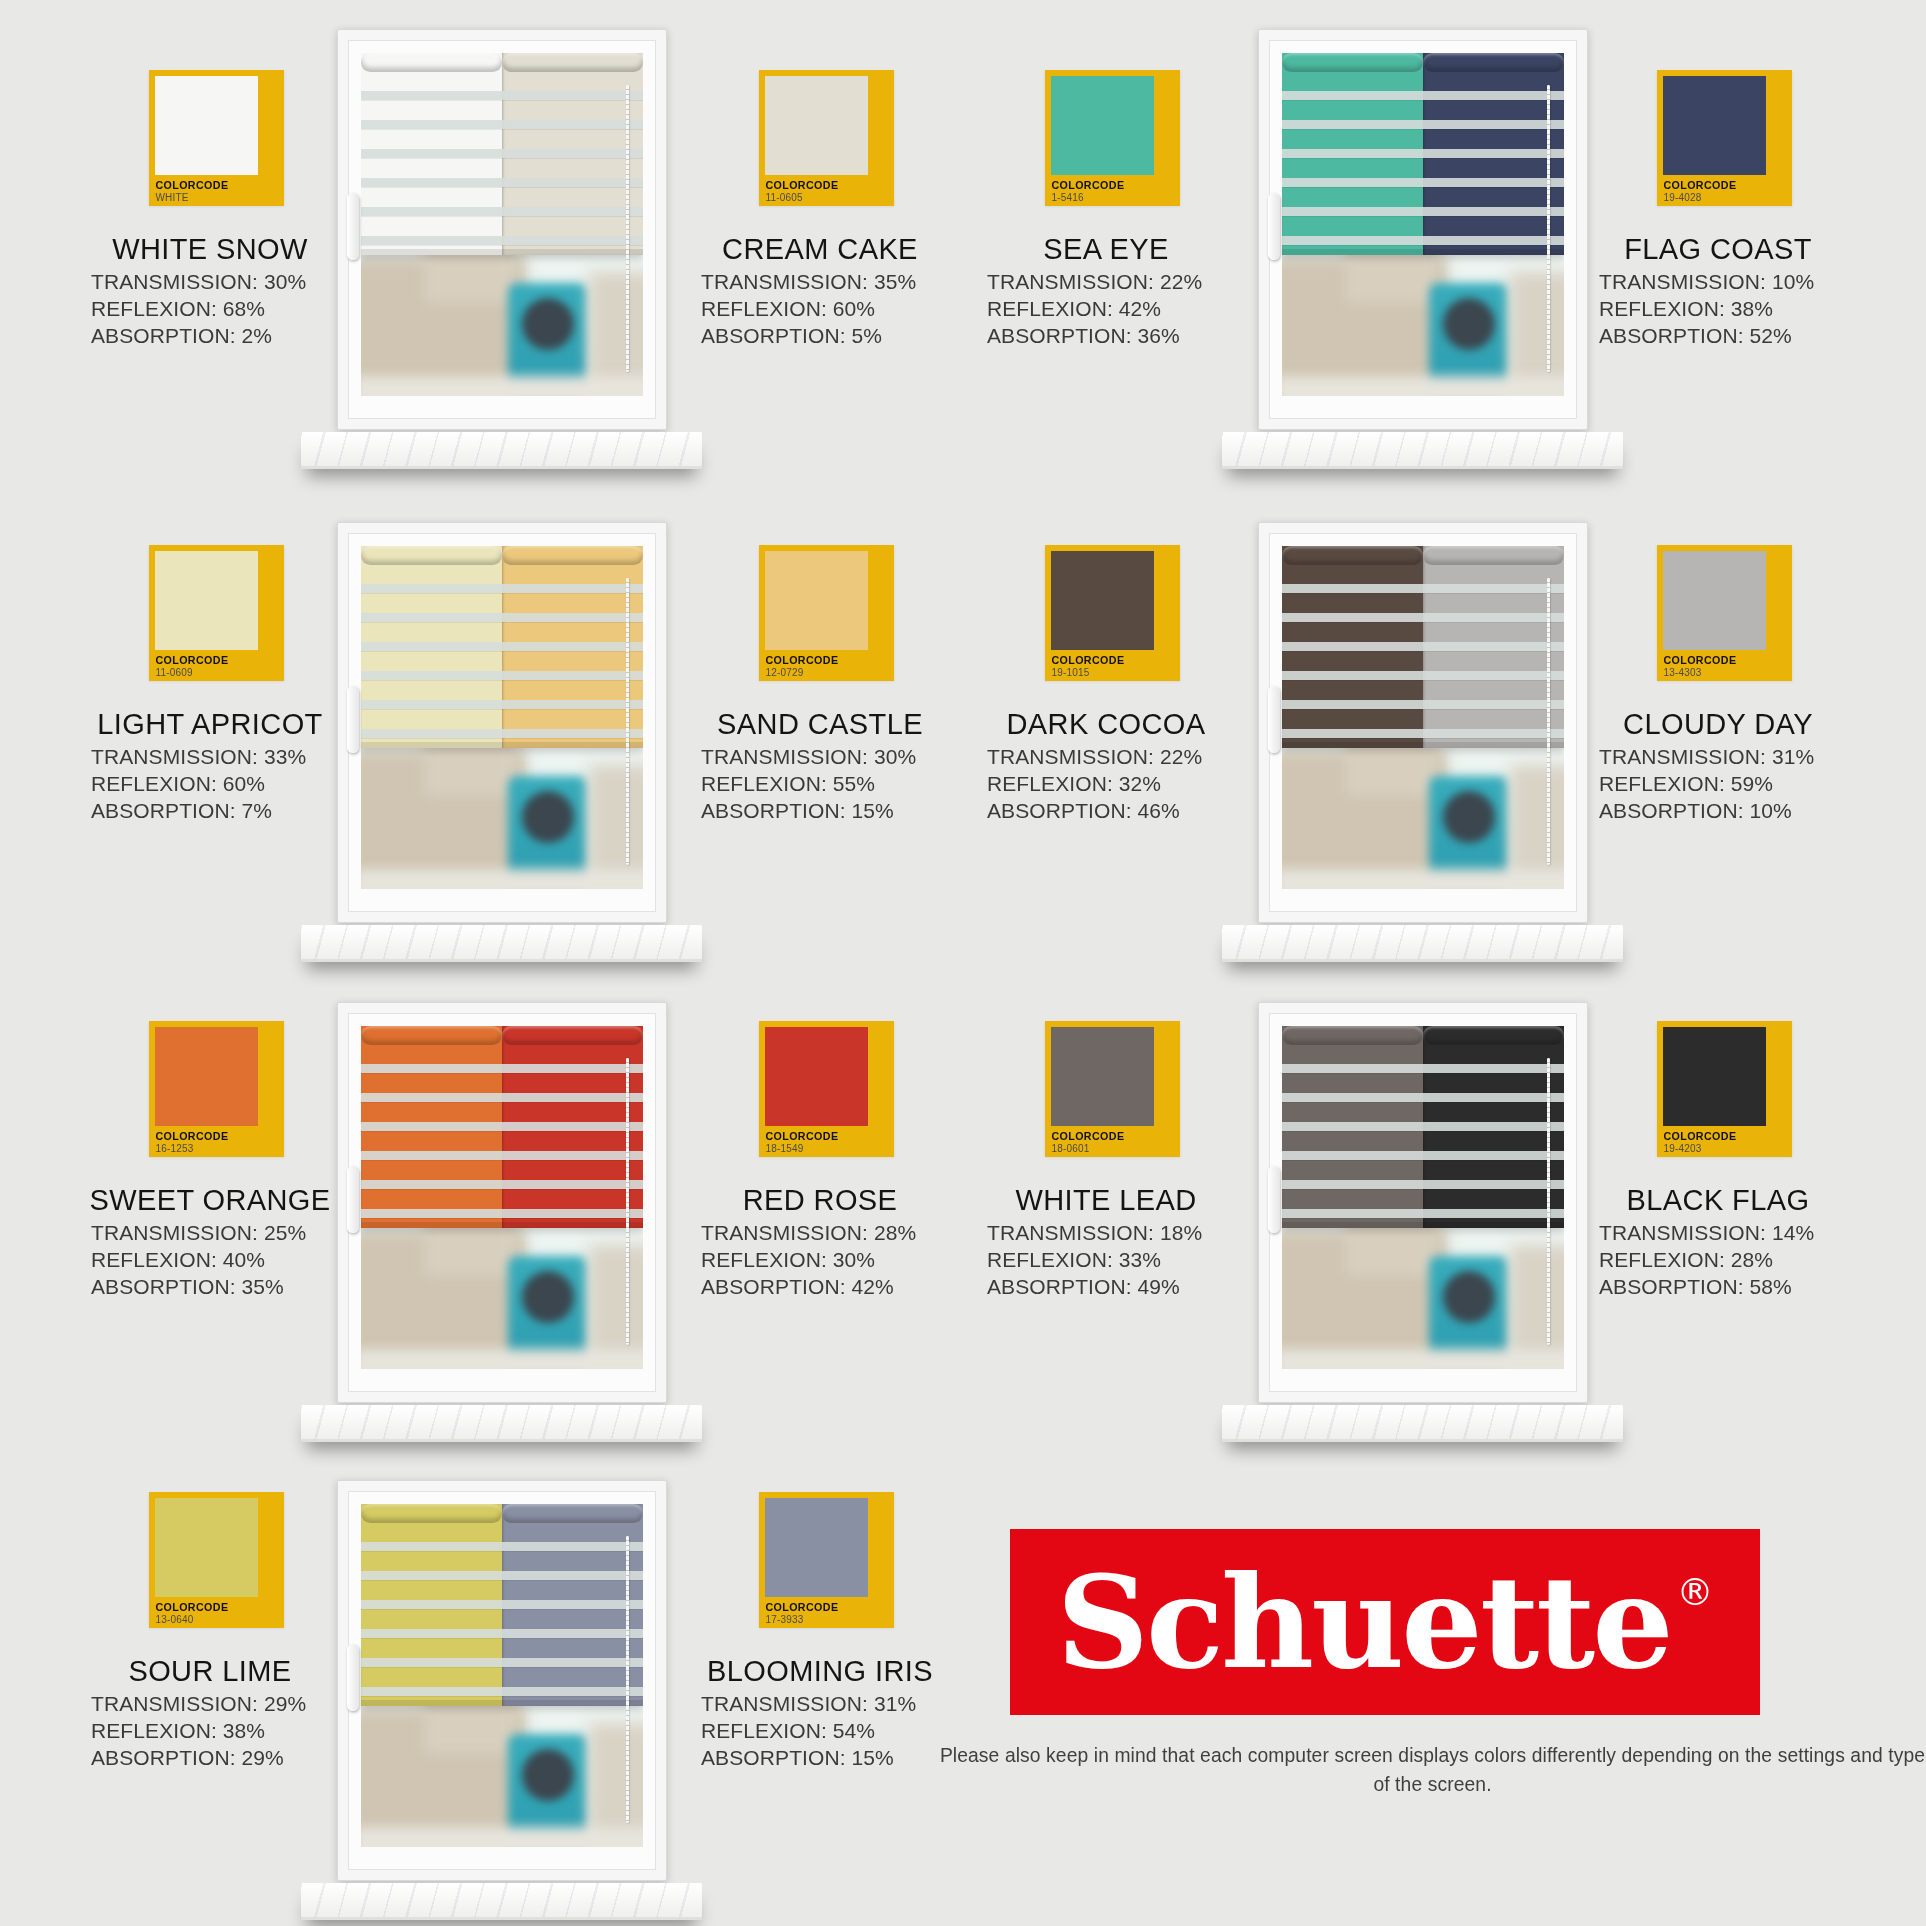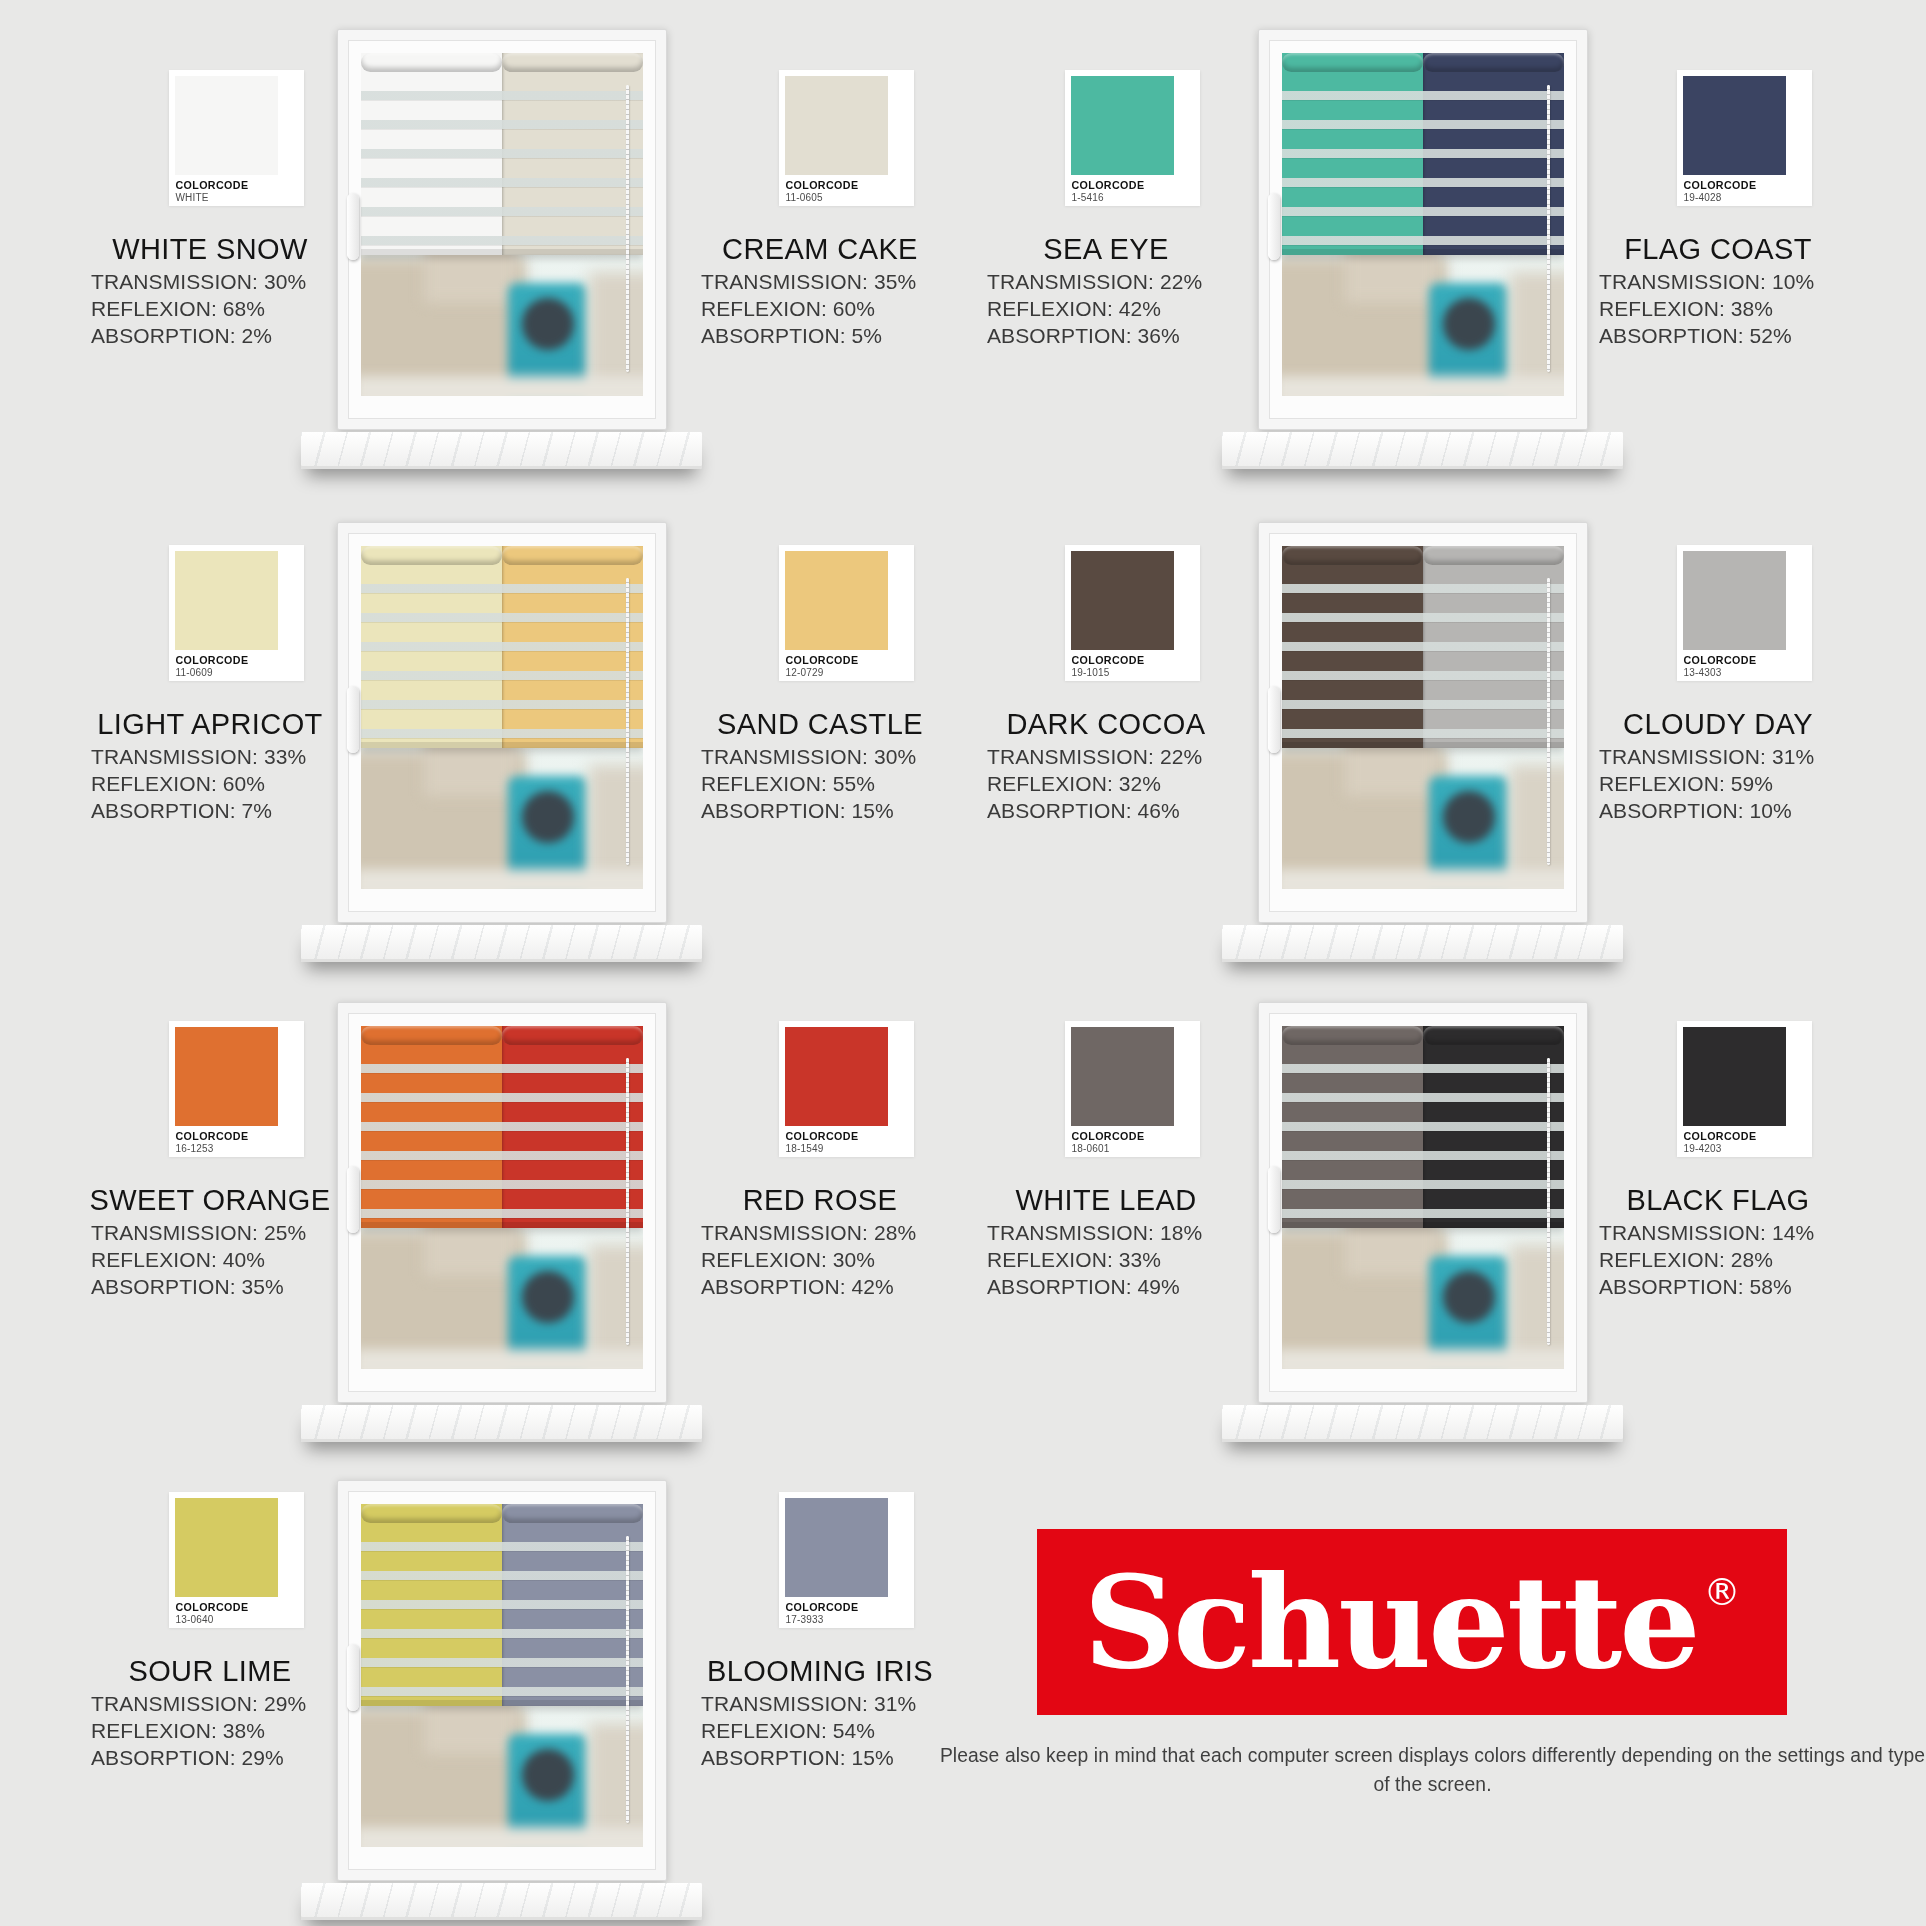--- a/index.html
+++ b/index.html
@@ -1,21 +1,21 @@
 <!DOCTYPE html>
 <html style="font-size:11.5px"><head>
 <meta charset="utf-8">
 <style>
   html,body{margin:0;padding:0;}
   body{width:1926px;height:1926px;font-family:"Liberation Sans",sans-serif;}
   .page{position:relative;width:1926px;height:1926px;background:#e8e8e7;overflow:hidden;}
 
   
   .swatch-block{position:absolute;width:258px;}
-  .chip{position:absolute;left:88px;top:0;width:135px;height:136px;background:#ffffff;
+  .chip{position:absolute;left:68px;top:0;width:135px;height:136px;background:#eab308;
         box-shadow:0 0.7px 2.9px rgba(0,0,0,.10);}
   .chip-color{position:absolute;left:5.7px;top:5.7px;width:103px;height:99px;background:#ccc;}
   .chip-label{position:absolute;left:6.4px;top:109px;font-size:10.7px;font-weight:700;
               letter-spacing:0.4px;color:#111;}
   .chip-code{position:absolute;left:6.4px;top:122px;font-size:10px;color:#4a4a4a;letter-spacing:0.2px;}
   .sw-name{position:absolute;left:0;top:163px;width:100%;text-align:center;font-size:29px;
            color:#141414;letter-spacing:0.4px;white-space:nowrap;}
   .sw-stats{position:absolute;left:10px;top:198px;font-size:21px;line-height:27px;color:#3a3a3a;
             letter-spacing:0.1px;white-space:nowrap;}
 
@@ -57,21 +57,21 @@
          box-shadow:0.7px 0.7px 1.4px rgba(0,0,0,.18);}
   .sill{position:absolute;left:-36px;top:403px;width:401px;height:37px;border-radius:1.4px;
         background:
           repeating-linear-gradient(105deg,rgba(168,174,178,.22) 0 1.4px,transparent 1.4px 21.5px,
             rgba(150,158,162,.16) 21.5px 24px,transparent 24px 44px),
           linear-gradient(180deg,#ffffff,#eeeeed);
         box-shadow:0 13px 17px -5.7px rgba(0,0,0,.38), inset 0 -2.9px 0 #e0e0df;}
 
   
   .logo-box{position:absolute;left:1010px;top:1529px;width:750px;height:186px;
-            display:flex;align-items:center;justify-content:center;margin-left:27px;}
+            display:flex;align-items:center;justify-content:center;}
   .logo-text{font-family:"DejaVu Serif",serif;font-weight:700;font-size:128px;color:#ffffff;
              letter-spacing:-2.9px;line-height:1;}
   .logo-reg{font-family:"DejaVu Sans",sans-serif;font-weight:400;font-size:37px;color:#ffffff;
             vertical-align:62px;letter-spacing:0;margin-left:5.7px;}
   .disclaimer{position:absolute;left:939px;top:1741px;width:987px;text-align:center;
               font-size:19.3px;line-height:29px;color:#3f3f3f;letter-spacing:0.1px;}
 
   
   .pos-s1{left:81px;top:70px;}   .pos-s2{left:691px;top:70px;}
   .pos-s3{left:977px;top:70px;}  .pos-s4{left:1589px;top:70px;}

